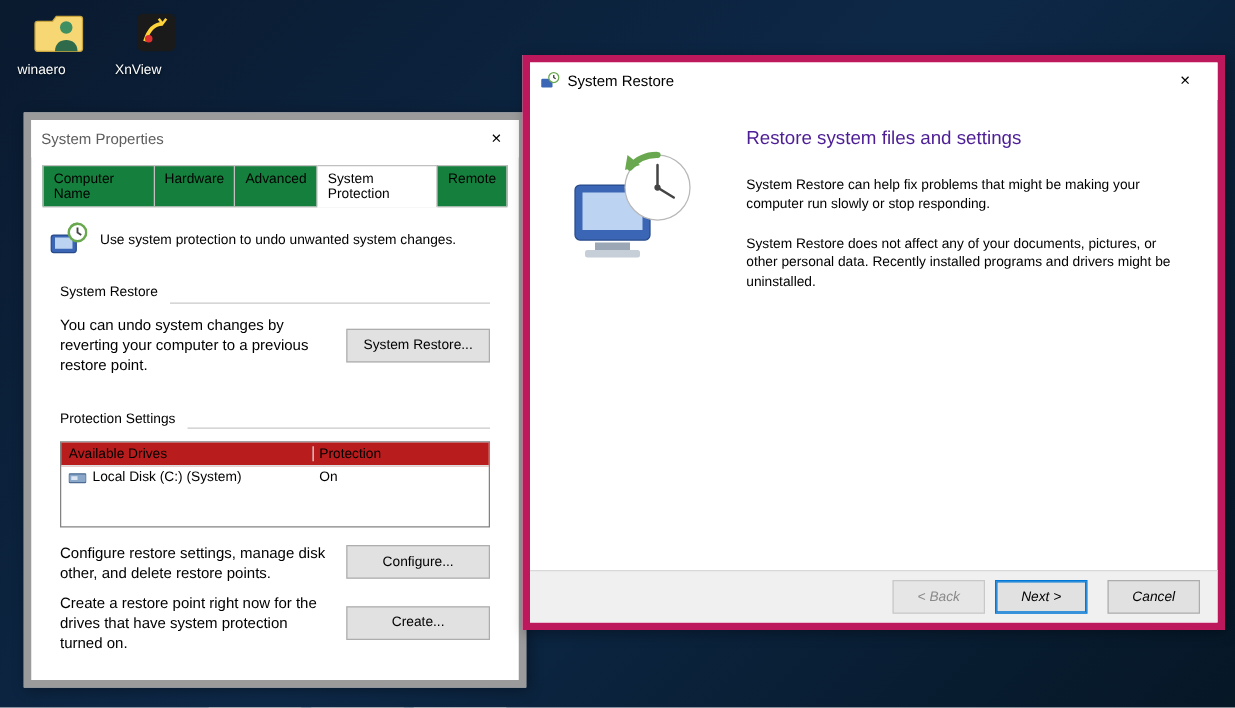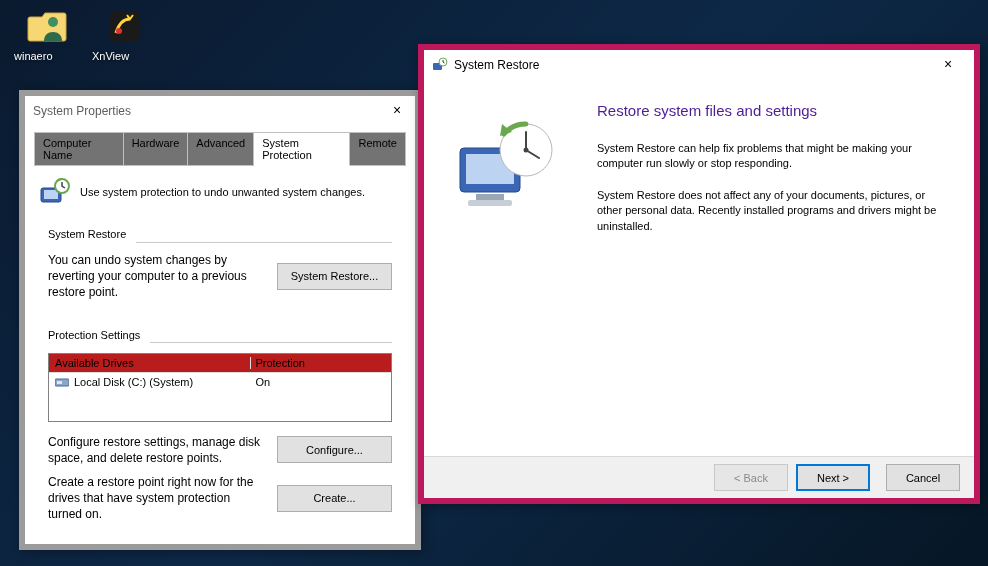--- a/index.html
+++ b/index.html
@@ -19,21 +19,21 @@
   .titlebar .ttl { flex: 1; }
   .titlebar .close { width: 40px; height: 22px; text-align: center; line-height: 20px; cursor: pointer; font-size: 14px; font-family: Arial; color: #000; }
   .titlebar .close-sm { width: 24px; }
 
   
   #win-sysprops { top: 90px; left: 19px; width: 402px; height: 460px; background: #fff; border-color: #9b9b9b; }
   #win-sysprops .titlebar { background: #fff; color: #5d5d5d; }
   #win-sysprops .body { padding: 6px 9px 8px; font-size: 11px; color: #000; }
   .tabs { display: flex; border-bottom: 1px solid #c0c0c0; font-size: 11px; }
   .tab { padding: 4px 8px 4px; border: 1px solid #c0c0c0; border-bottom: none; background: #fff; margin-right: 0; cursor: pointer; }
-  .tab.inactive { background: #737373; border-top-color: #c0c0c0; }
+  .tab.inactive { background: #15803d; border-top-color: #c0c0c0; }
   .tab.active { border-bottom: 1px solid #fff; margin-bottom: -1px; }
   .tabs .tab + .tab { border-left: none; }
   .hint-row { display: flex; align-items: center; gap: 10px; padding: 10px 4px 12px; }
   .hint-row .hicon { width: 32px; height: 32px; flex: 0 0 32px; }
 
   .groupbox { margin: 6px 4px 8px; padding: 10px 10px 10px; border: none; position: relative; }
   .groupbox .gb-title { position: relative; top: -8px; background: #fff; padding: 0 4px 0 0; font-size: 11px; display: inline-block; }
   .groupbox > .gb-title-wrap { display:flex; align-items:center; margin-bottom: 4px;}
   .groupbox > .gb-title-wrap .gb-title { margin-right:6px; }
   .groupbox > .gb-title-wrap .rule { flex:1; height:1px; background:#c9c9c9; }
@@ -57,21 +57,21 @@
 
   
   #win-restore { top: 44px; left: 418px; width: 562px; height: 460px; }
   #win-restore .titlebar { background: #fff; }
   #win-restore .wizard-body { display: flex; height: calc(100% - 30px - 42px); }
   #win-restore .left { width: 165px; display:flex; justify-content:center; padding-top: 34px; }
   #win-restore .right { flex: 1; padding: 22px 22px 0 8px; font-size: 11px; }
   #win-restore .right h1 { font-size: 15px; font-weight: 400; color: #4c1d95; margin: 0 0 22px; }
   #win-restore .right p { margin: 0 0 16px; line-height: 1.4; font-size: 11px; color: #000; }
   #win-restore .wizard-buttons { height: 42px; border-top: 1px solid #d8d8d8; display:flex; justify-content:flex-end; align-items:center; gap:8px; padding: 0 14px; background:#f0f0f0; }
-  #win-restore .wizard-buttons .winbtn { min-width: 74px; }
+  #win-restore .wizard-buttons .winbtn { min-width: 74px; font-style: italic; }
 
   
   svg { display:block; }
 </style>
 </head>
 <body>
 
 <div id="ico-winaero" class="desktop-icon">
   <div class="ic">
     <svg viewBox="0 0 42 42">
@@ -154,21 +154,21 @@
               </span>
             <span>Local Disk (C:) (System)</span>
           </div>
           <div class="divcol" style="background:transparent"></div>
           <div class="c2">On</div>
         </div>
         <div class="filler"></div>
       </div>
 
       <div class="row2" style="margin-top:12px">
-        <div class="txt">Configure restore settings, manage disk space, and delete restore points.</div>
+        <div class="txt">Configure restore settings, manage disk other, and delete restore points.</div>
         <button class="winbtn">Configure...</button>
       </div>
       <div class="row2">
         <div class="txt">Create a restore point right now for the drives that have system protection turned on.</div>
         <button class="winbtn">Create...</button>
       </div>
     </div>
   </div>
   <div class="dlg-buttons">
     <button class="winbtn">OK</button>

